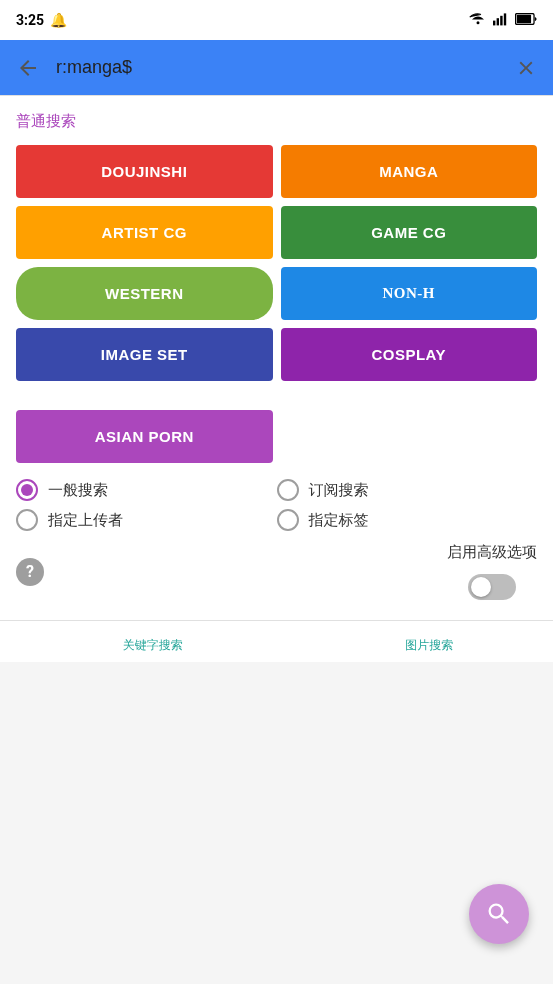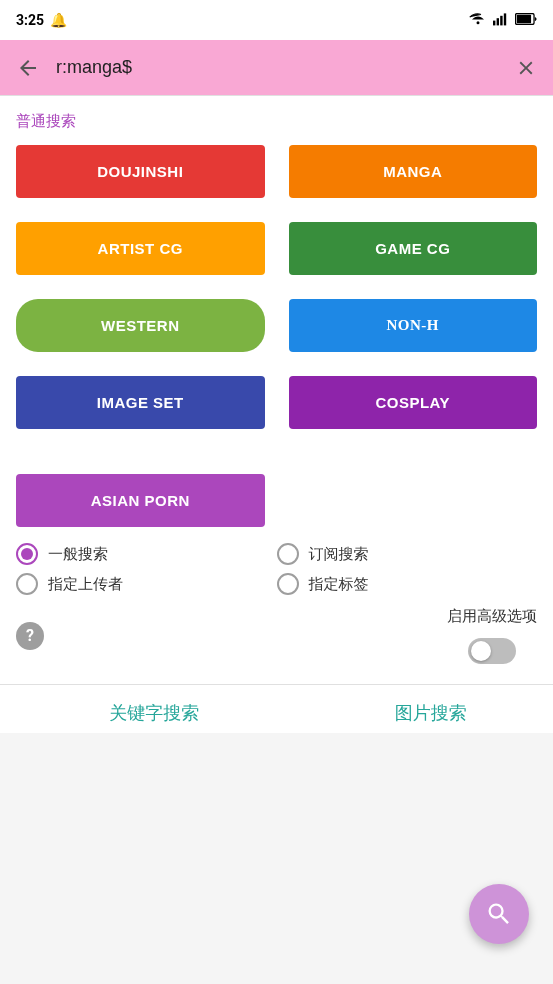--- a/index.html
+++ b/index.html
@@ -29,21 +29,21 @@
       gap: 6px;
     }
     .status-right {
       display: flex;
       align-items: center;
       gap: 6px;
     }
     
     .search-bar {
       height: 56px;
-      background: #f9a8d4;
+      background: #3b82f6;
       display: flex;
       align-items: center;
       padding: 0 12px;
       gap: 12px;
       border-bottom: 1px solid #e0e0e0;
     }
     .search-input {
       flex: 1;
       border: none;
       outline: none;
@@ -69,21 +69,21 @@
     }
     .section-title {
       color: #ab47bc;
       font-size: 15px;
       font-weight: 500;
       margin-bottom: 14px;
     }
     .category-grid {
       display: grid;
       grid-template-columns: 1fr 1fr;
-      gap: 24px;
+      gap: 8px;
       margin-bottom: 16px;
     }
     .cat-btn {
       border: none;
       border-radius: 4px;
       padding: 18px 8px;
       font-size: 15px;
       font-weight: bold;
       color: #fff;
       cursor: pointer;
@@ -187,21 +187,21 @@
     }
     
     .bottom-links {
       display: flex;
       justify-content: space-around;
       padding: 16px 0 8px;
       background: #fff;
     }
     .bottom-link {
       color: #26a69a;
-      font-size: 18px;
+      font-size: 12px;
       text-decoration: none;
       cursor: pointer;
       background: none;
       border: none;
       margin-left: 23px;
     }
     
     .fab {
       position: absolute;
       bottom: 40px;

